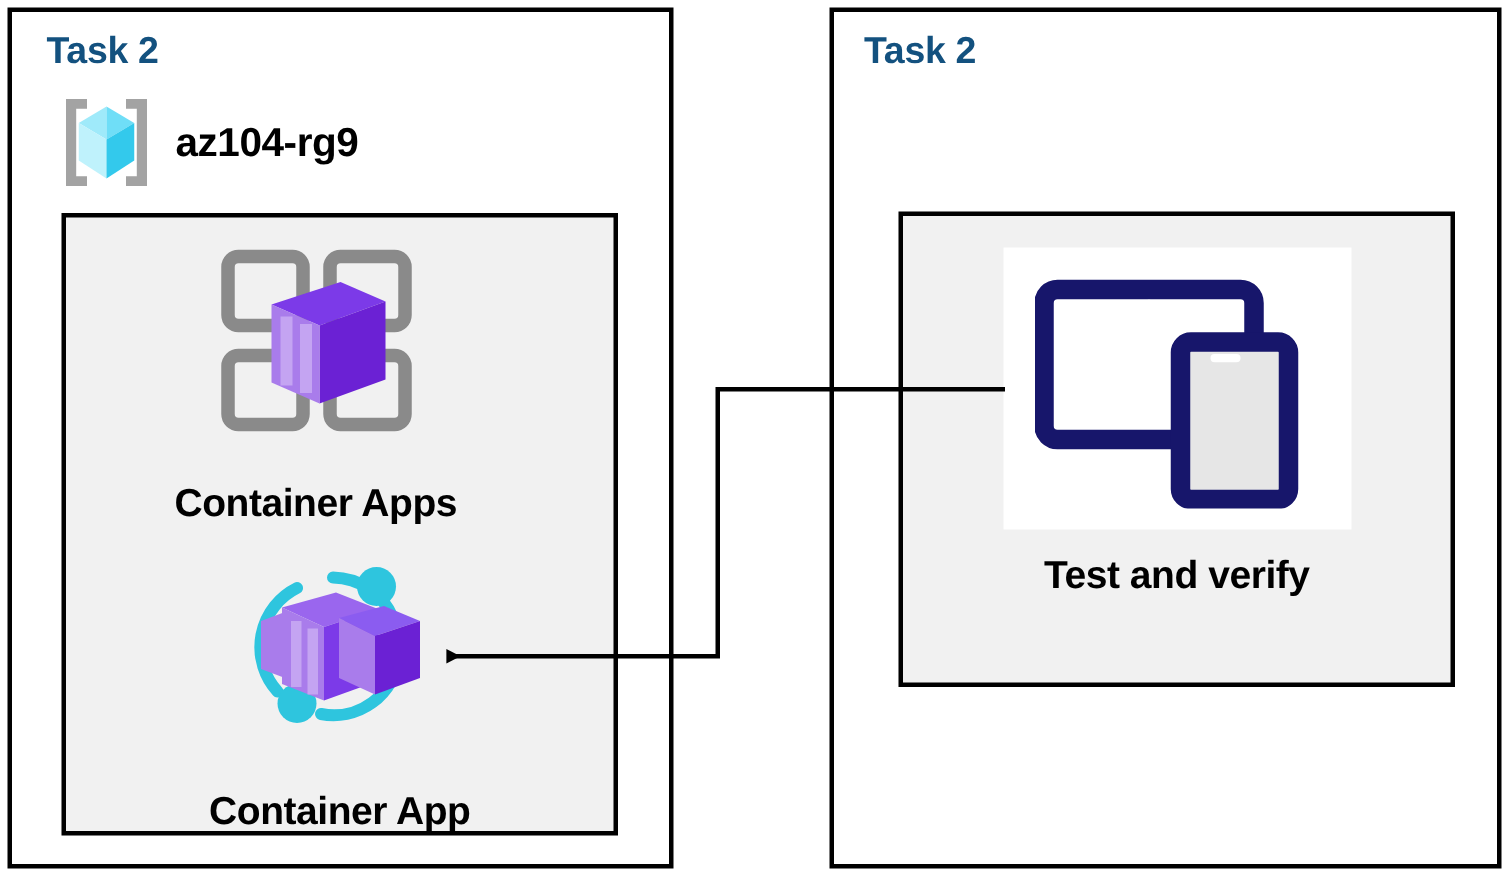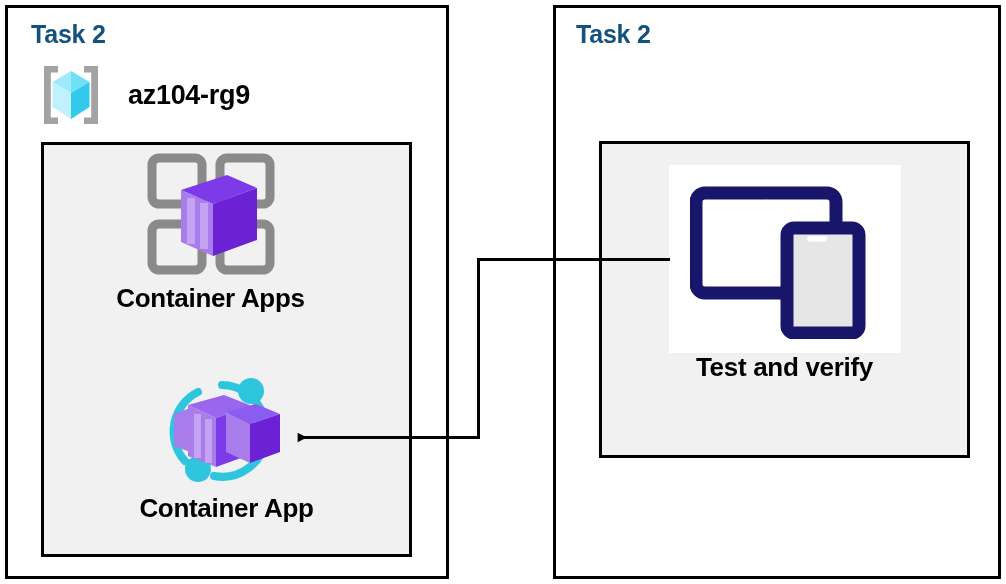--- a/index.html
+++ b/index.html
@@ -47,21 +47,21 @@
 
   
   #rg-row {
     position: absolute;
     left: 36px;
     top: 60px;
     width: 300px;
     height: 70px;
     display: flex;
     align-items: center;
-    gap: 22px;
+    gap: 11px;
   }
   #rg-label {
     font-size: 27px;
     font-weight: bold;
     color: #000000;
     white-space: nowrap;
     letter-spacing: -0.3px;
   }
 
   
@@ -74,35 +74,35 @@
   #task1-inner { left: 41px;  top: 142px; width: 371px; height: 415px; }
   #task2-inner { left: 599px; top: 141px; width: 371px; height: 317px; }
 
   
   .resource {
     position: absolute;
     display: flex;
     flex-direction: column;
     align-items: center;
   }
-  #cae-block { left: 41px;  top: 150px; width: 339px; }
-  #ca-block  { left: 41px;  top: 368px; width: 371px; }
+  #cae-block { left: 41px;  top: 163px; width: 339px; gap: 24px; }
+  #ca-block  { left: 41px;  top: 368px; width: 371px; gap: 32px; }
   #tv-block  { left: 599px; top: 165px; width: 371px; }
 
   .resource-label {
     font-size: 26px;
     font-weight: bold;
     color: #000000;
     text-align: center;
     line-height: 1.12;
     letter-spacing: -0.3px;
   }
   #cae-label { margin-top: 6px; }
   #ca-label  { margin-top: 4px; }
-  #tv-label  { margin-top: 0; }
+  #tv-label  { margin-top: 16px; }
 
   .icon-wrap { display: block; line-height: 0; }
 
   
   #tv-icon-plate {
     background: #ffffff;
     width: 232px;
     height: 188px;
     display: flex;
     align-items: center;

